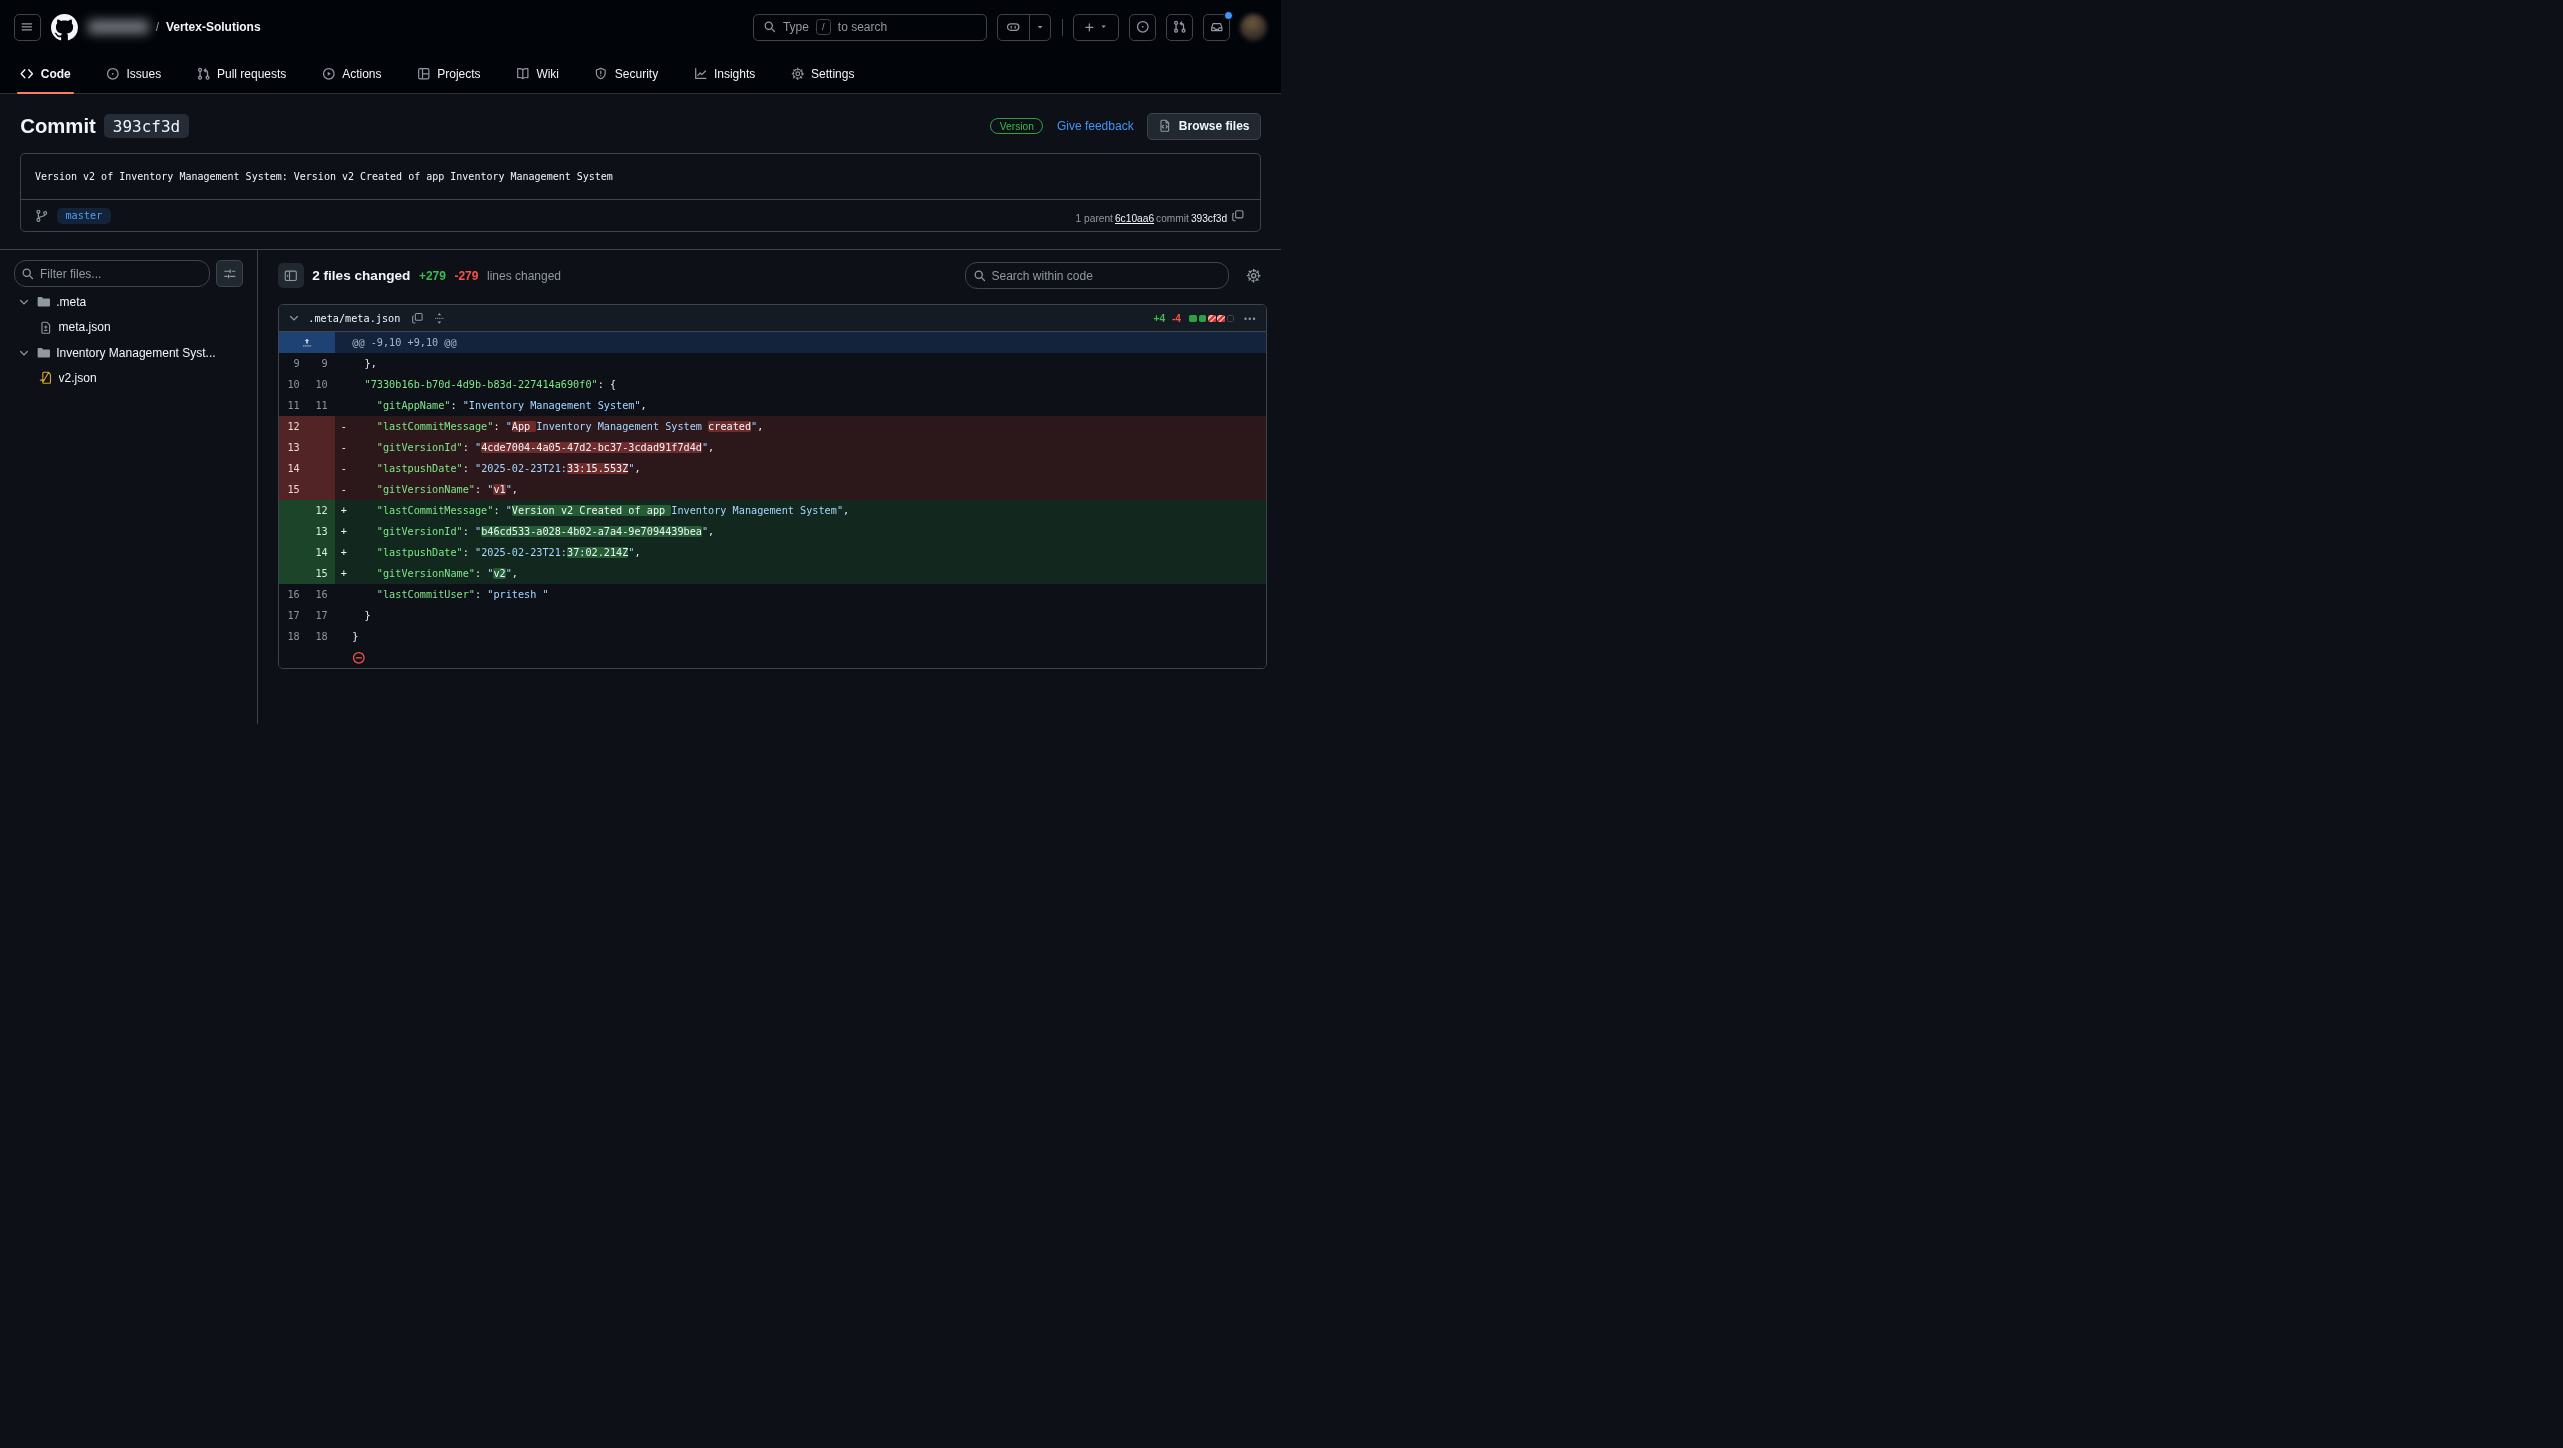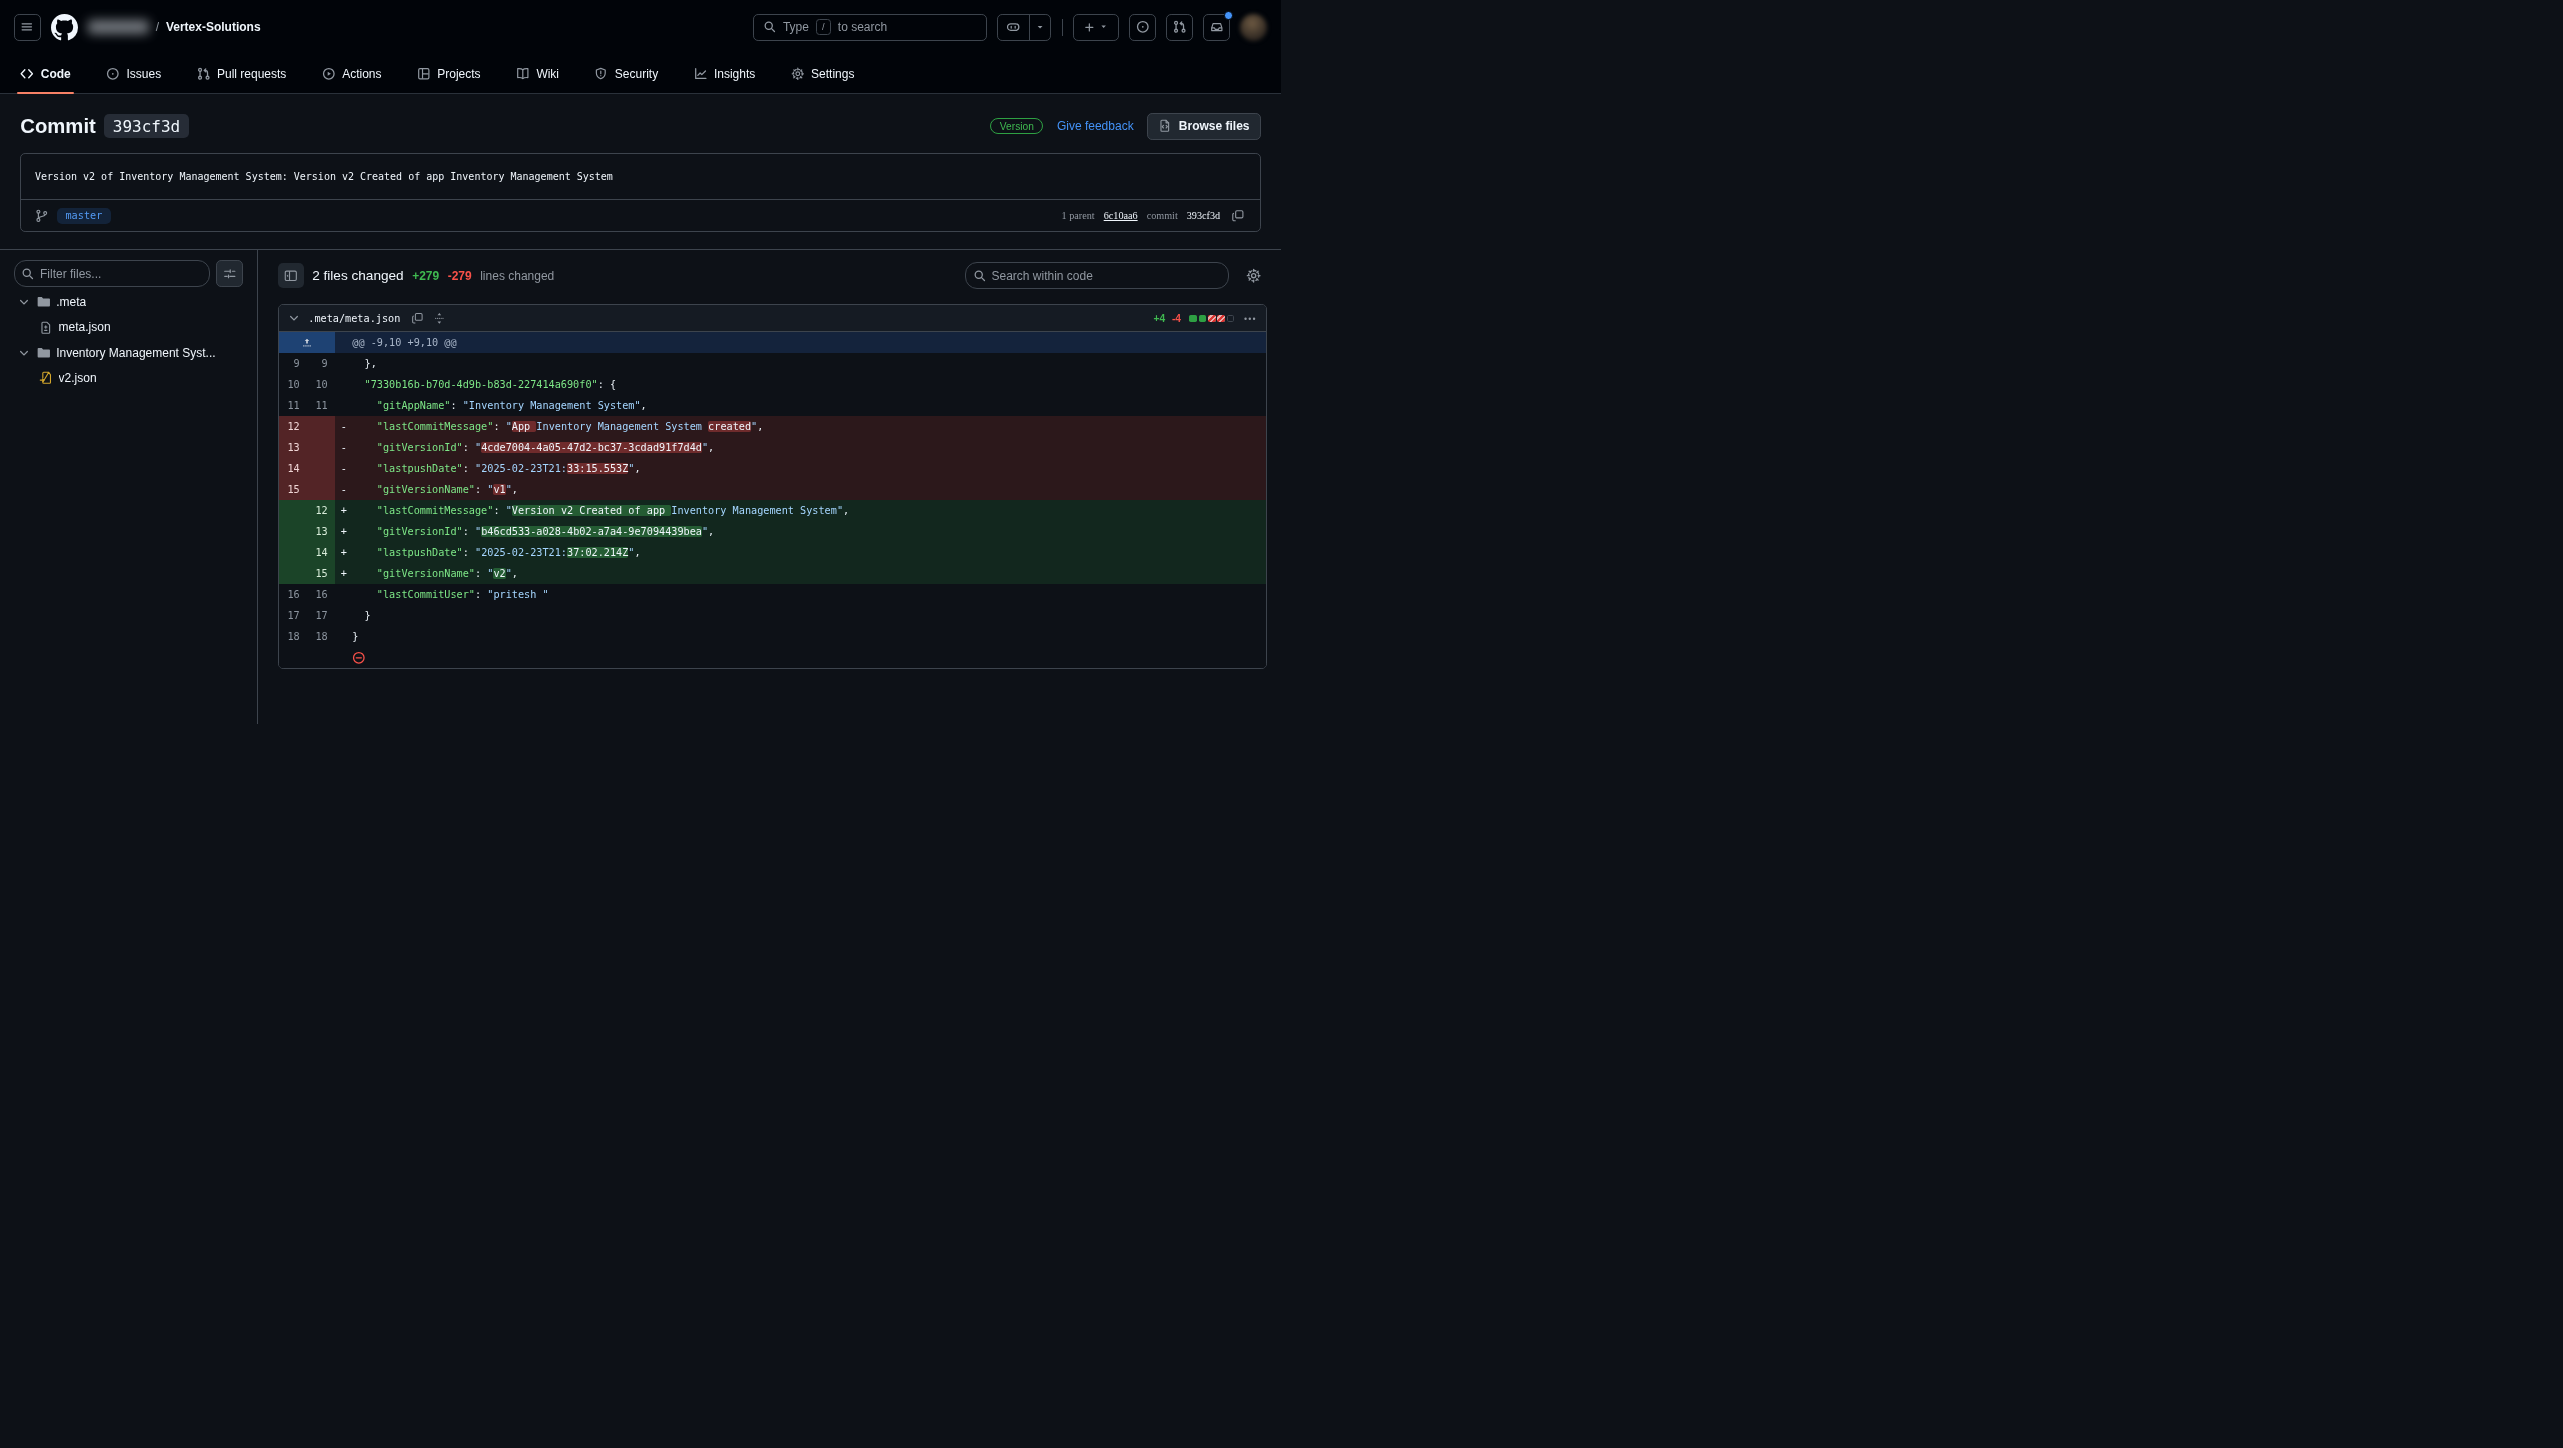--- a/index.html
+++ b/index.html
@@ -57,21 +57,21 @@
   .preview-pill{border:0.8px solid #2ea043;color:var(--green);border-radius:846px;padding:1.7px 8.5px;font-size:10.2px;cursor:pointer}
   .feedback-link{color:var(--link);font-size:12px;text-decoration:none;cursor:pointer}
   .btn{height:27px;display:inline-flex;align-items:center;gap:6.8px;background:var(--bg-btn);border:0.8px solid var(--border);border-radius:5.1px;padding:0 10.2px;font-size:12px;font-weight:600;color:var(--fg);cursor:pointer}
   .author-row{margin-top:12px;display:flex;align-items:center;gap:6.8px;font-size:12px;color:var(--muted)}
   .avatar-sm{width:20.3px;height:20.3px;border-radius:5.1px;background:radial-gradient(circle at 45% 35%,#5d4f3e,#26211c 70%);filter:blur(1.7px)}
   .name-blob{width:53px;height:11px;background:#6d7279;filter:blur(4.2px);border-radius:2.5px}
   .msg-box{margin-top:13.6px;border:0.8px solid var(--border);border-radius:5.1px}
   .msg{padding:17px 13.6px;font-family:"DejaVu Sans Mono",monospace;font-size:10px;color:var(--fg)}
   .msg-foot{border-top:0.8px solid var(--border);display:flex;align-items:center;padding:6px 13.6px;gap:8.5px;height:32px}
   .branch-chip{font-family:"DejaVu Sans Mono",monospace;font-size:10.2px;color:#539bf5;background:rgba(56,139,253,.15);border-radius:5.1px;padding:2.5px 8.5px;cursor:pointer}
-  .parent-info{margin-left:auto;display:flex;align-items:center;gap:9px;font-family:Liberation Serif, serif;font-size:10.2px;color:var(--muted)}
+  .parent-info{margin-left:auto;display:flex;align-items:flex-end;gap:2px;font-family:Liberation Sans, sans-serif;font-size:10.2px;color:var(--muted)}
   .parent-info .hash-link{color:var(--fg);text-decoration:underline;cursor:pointer}
   .parent-info .hash-plain{color:var(--fg)}
   .copy-btn{background:none;border:none;color:var(--muted);display:inline-flex;padding:1.7px;cursor:pointer}
 
   
   .workspace{flex:1;display:flex;border-top:0.8px solid var(--border);margin-top:17px;min-height:0}
   .filetree{width:258px;min-width:258px;border-right:0.8px solid var(--border);padding:10.2px 13.6px}
   .filter-row{display:flex;gap:6.8px}
   .input-wrap{position:relative;flex:1}
   .input-wrap .icon{position:absolute;left:7.6px;top:6.8px}
@@ -81,21 +81,21 @@
   .tree{margin-top:2px;font-size:12px}
   .trow{height:25.4px;display:flex;align-items:center;gap:6px;border-radius:5.1px;cursor:pointer;padding:0 3.4px}
   .trow .chev{color:var(--muted);display:inline-flex;width:13.6px;justify-content:center}
   .trow.indent{padding-left:25.4px}
   .trow .tlabel{white-space:nowrap;overflow:hidden;text-overflow:ellipsis}
 
   
   .diffpane{flex:1;min-width:0;padding:10.2px 13.6px 0 20.3px;display:flex;flex-direction:column}
   .diff-toolbar{display:flex;align-items:center;gap:8.5px;height:30.5px}
   .collapse-btn{width:25.4px;height:25.4px;background:var(--bg-btn);border:0.8px solid transparent;border-radius:5.1px;display:inline-flex;align-items:center;justify-content:center;color:var(--muted);cursor:pointer}
-  .files-changed{font-size:13.6px;font-weight:400}
+  .files-changed{font-size:13.6px;font-weight:700}
   .stat-add{color:var(--green);font-weight:700;font-size:12px}
   .stat-del{color:var(--red);font-weight:700;font-size:12px}
   .stat-suffix{color:var(--muted);font-size:12px}
   .toolbar-right{margin-left:auto;display:flex;align-items:center;gap:11px}
   .code-search{width:264px}
   .gearbtn{background:none;border:none;color:var(--muted);display:inline-flex;cursor:pointer}
 
   .diff-card{margin-top:13.6px;border:0.8px solid var(--border);border-radius:5.1px;overflow:hidden;background:var(--bg)}
   .file-head{height:27px;background:var(--bg-subtle);display:flex;align-items:center;padding:0 8.5px;gap:8.5px;border-bottom:0.8px solid var(--border)}
   .file-path{font-family:"DejaVu Sans Mono",monospace;font-size:10.2px;color:var(--fg)}

